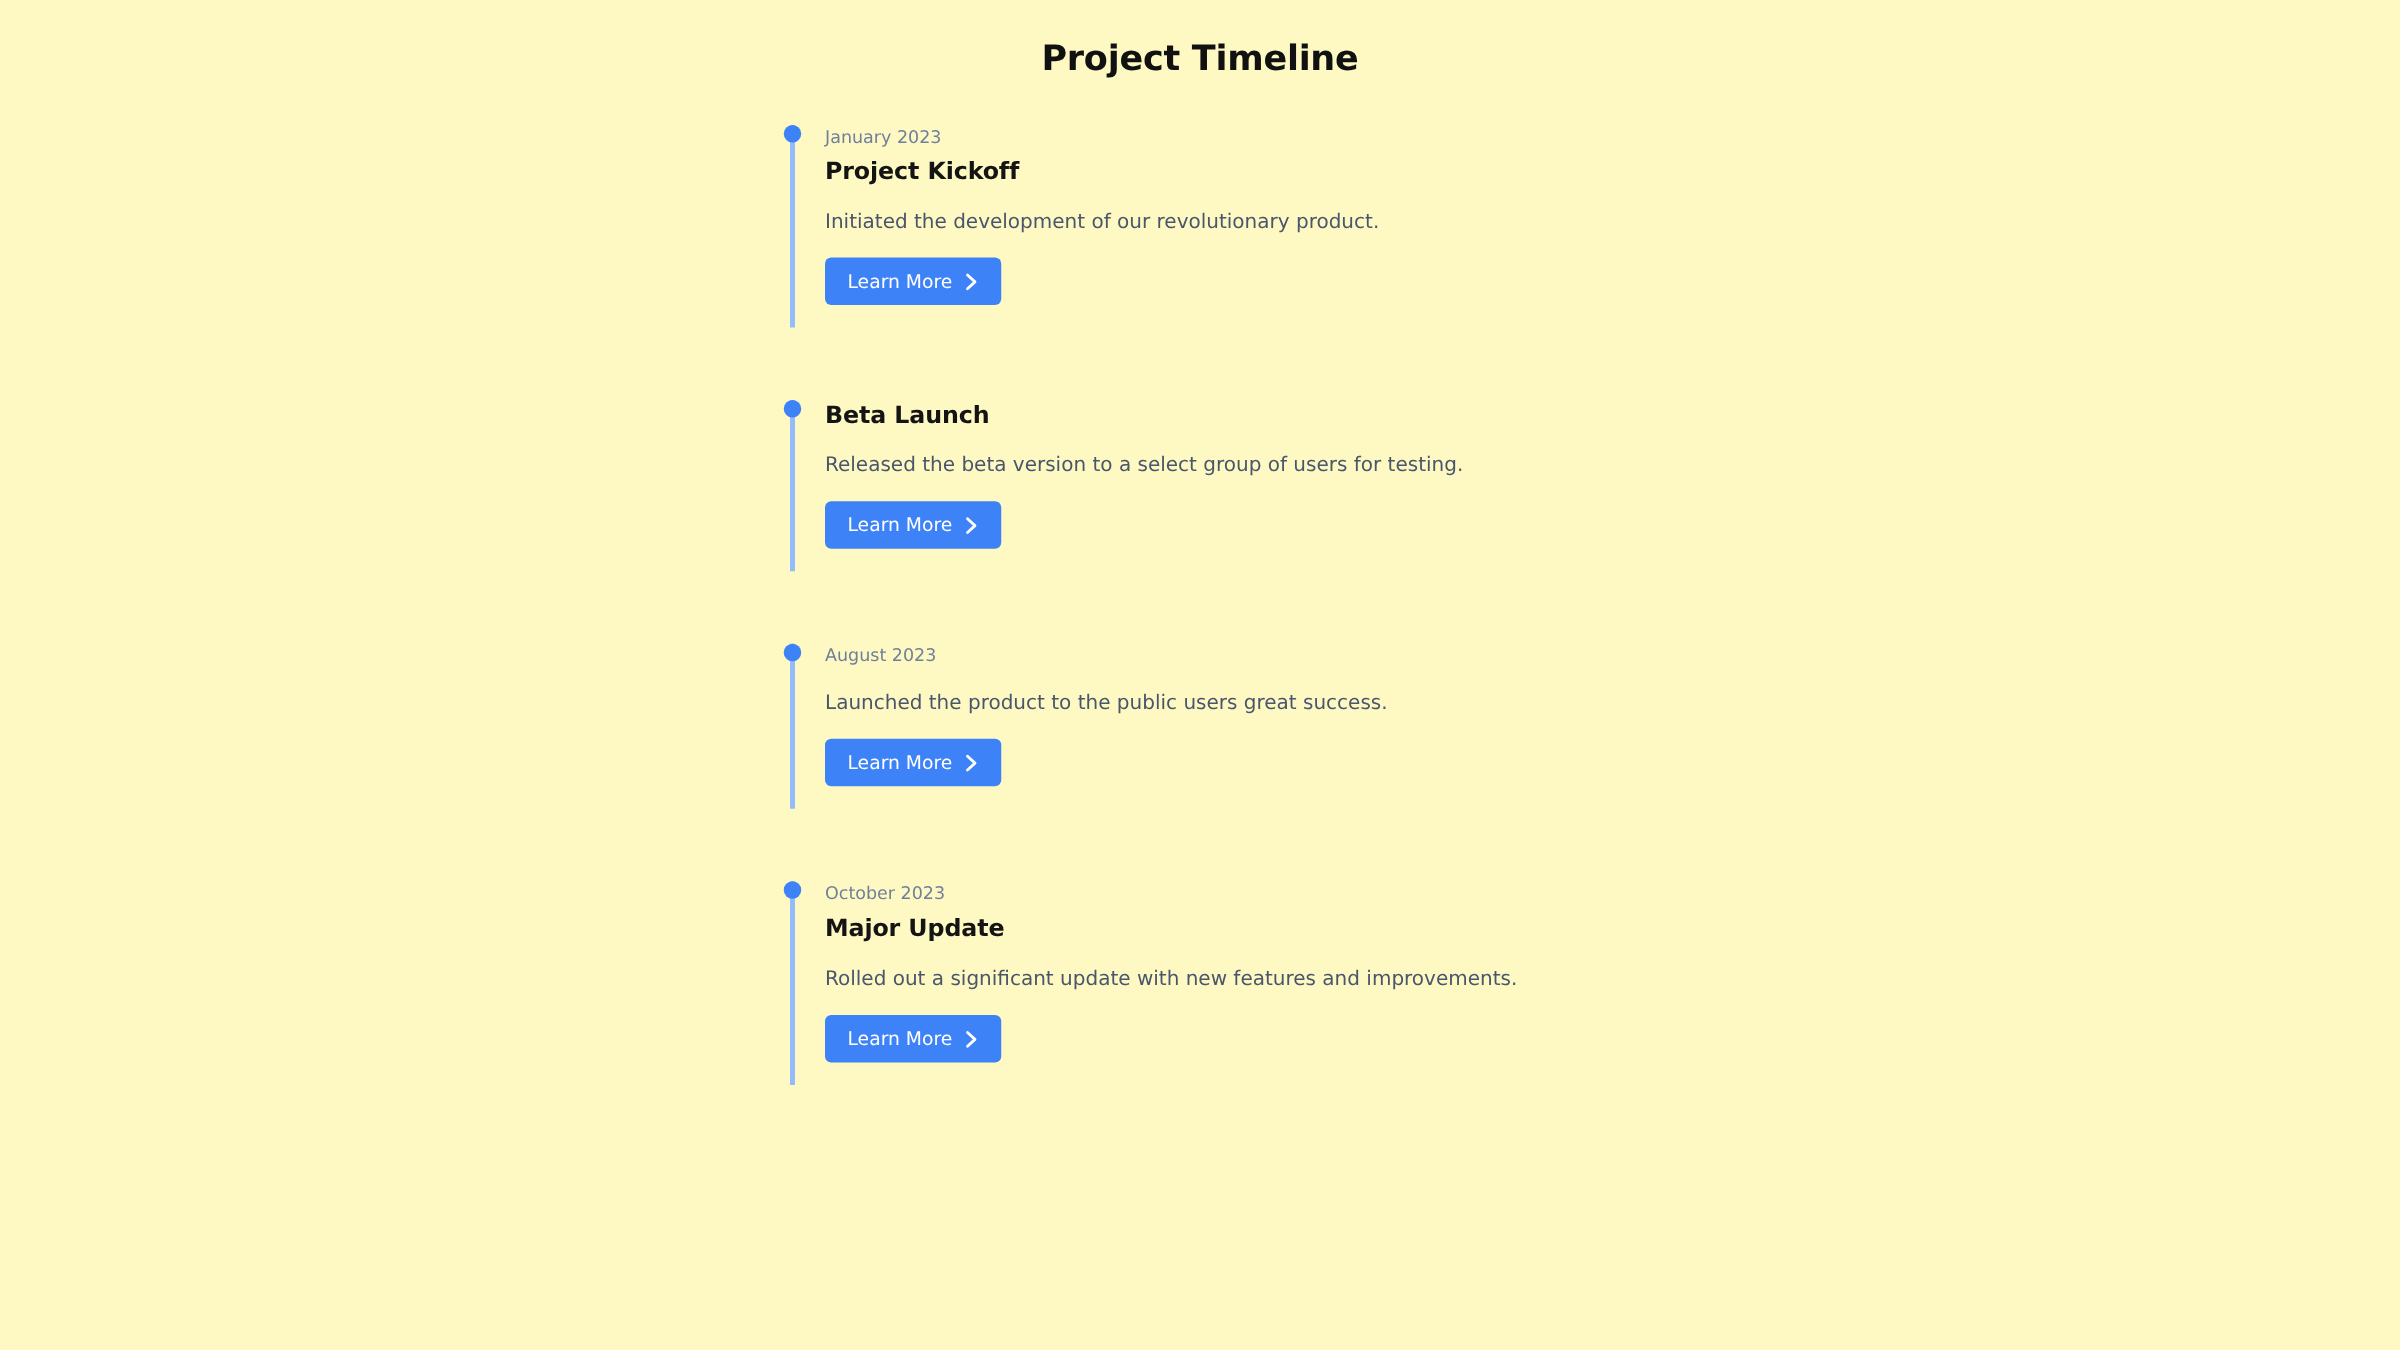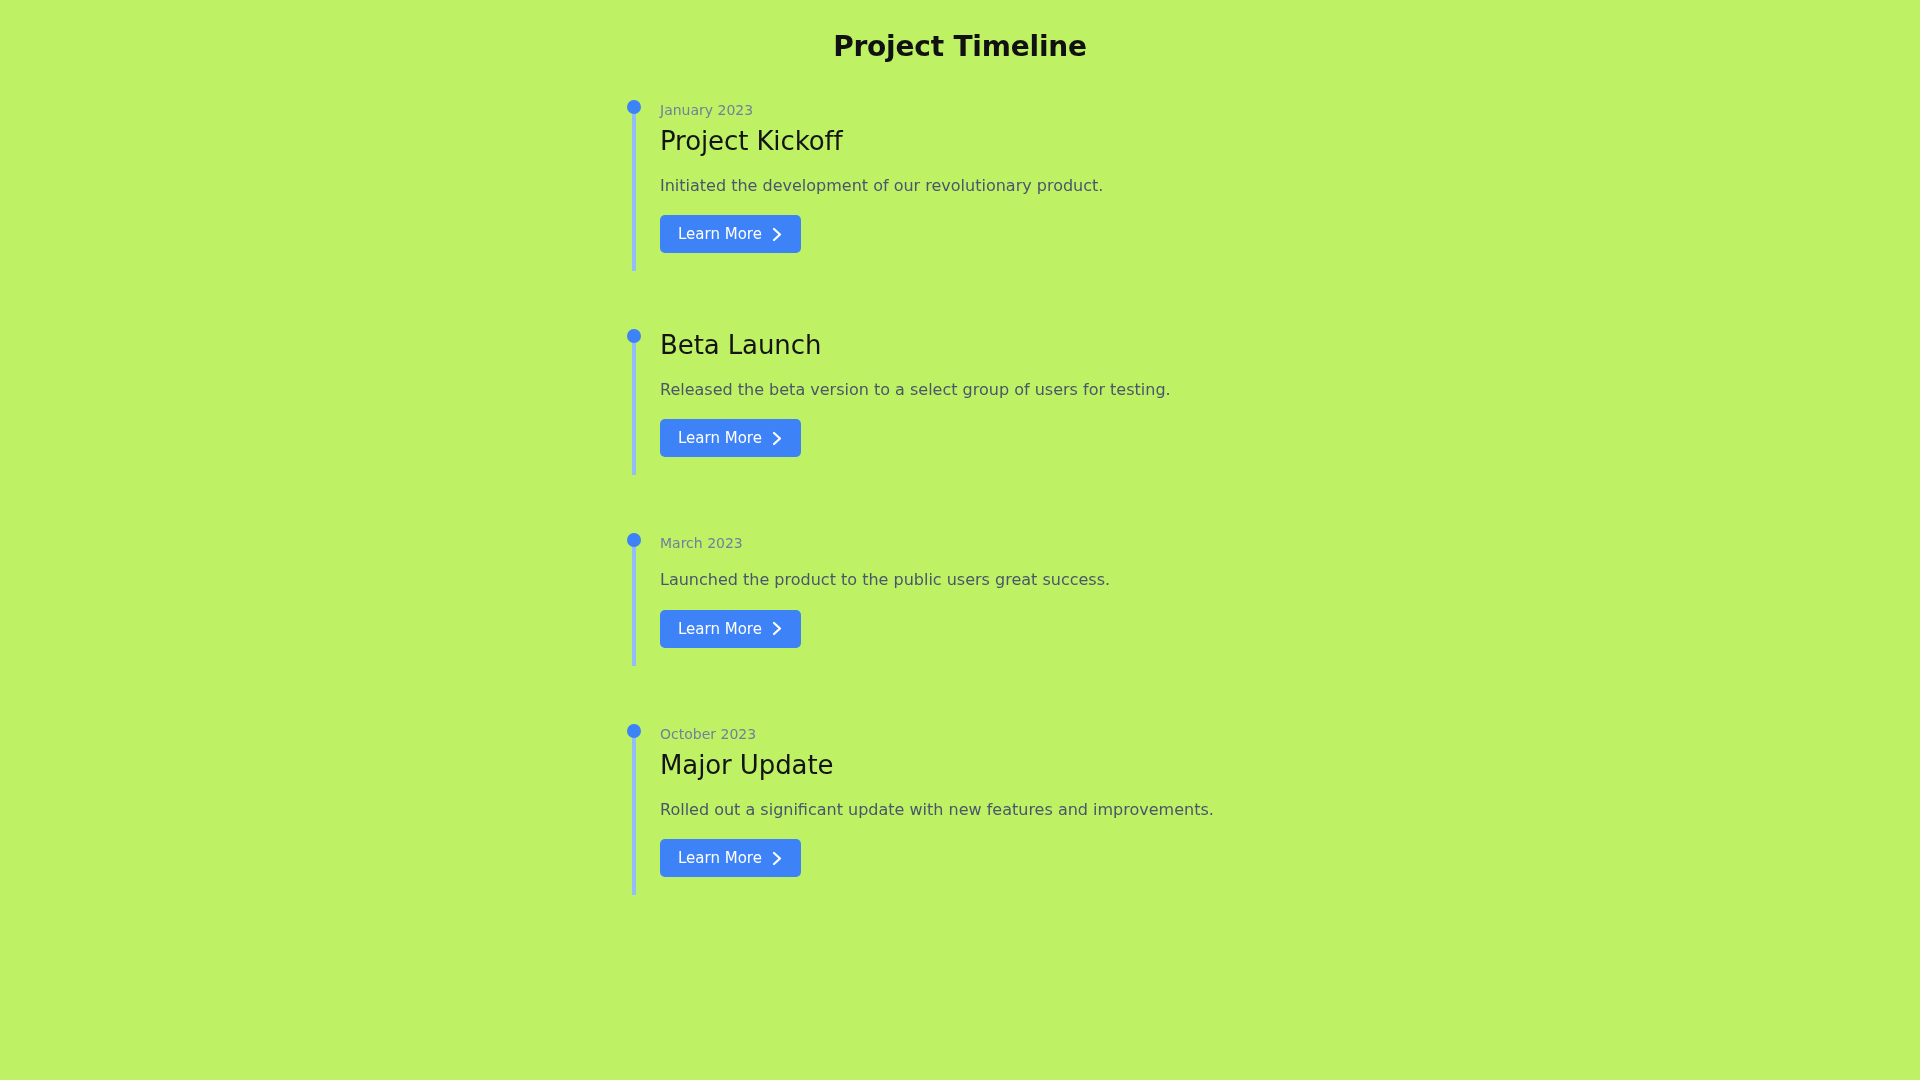--- a/index.html
+++ b/index.html
@@ -10,21 +10,21 @@
     width: 1920px;
     height: 1080px;
     background: #ffffff;
     font-family: "DejaVu Sans", "Liberation Sans", sans-serif;
     -webkit-font-smoothing: antialiased;
   }
 
   .page {
     width: 1920px;
     min-height: 1080px;
-    background: #bef264;
+    background: #fef9c3;
     position: relative;
     overflow: hidden;
   }
 
   .page-title {
     margin: 0;
     padding-top: 30px;
     text-align: center;
     font-size: 28px;
     font-weight: 700;
@@ -71,22 +71,22 @@
   .item-date {
     font-size: 14px;
     color: #70809a;
     line-height: 1.35;
     margin: 0;
     padding-top: 1px;
     font-weight: 400;
   }
 
   .item-title {
-    font-size: 26px;
-    font-weight: 400;
+    font-size: 19px;
+    font-weight: 700;
     color: #141414;
     margin: 6px 0 0 0;
     line-height: 1.3;
     letter-spacing: -0.1px;
   }
 
   .item-desc {
     font-size: 16px;
     color: #49566b;
     margin: 15px 0 0 0;
@@ -156,21 +156,21 @@
         <span class="chevron-icon">
           <svg width="11" height="15" viewBox="0 0 11 15" fill="none" xmlns="http://www.w3.org/2000/svg" aria-hidden="true">
             <path d="M2 2 L8 7.5 L2 13" stroke="#ffffff" stroke-width="2.2" stroke-linecap="round" stroke-linejoin="round"></path>
           </svg>
         </span>
       </button>
     </li>
 
     <li class="timeline-item">
       <span class="timeline-dot"></span>
-      <div class="item-date">March 2023</div>
+      <div class="item-date">August 2023</div>
       <div class="item-desc">Launched the product to the public users great success.</div>
       <button class="learn-more-btn">
         <span>Learn More</span>
         <span class="chevron-icon">
           <svg width="11" height="15" viewBox="0 0 11 15" fill="none" xmlns="http://www.w3.org/2000/svg" aria-hidden="true">
             <path d="M2 2 L8 7.5 L2 13" stroke="#ffffff" stroke-width="2.2" stroke-linecap="round" stroke-linejoin="round"></path>
           </svg>
         </span>
       </button>
     </li>

